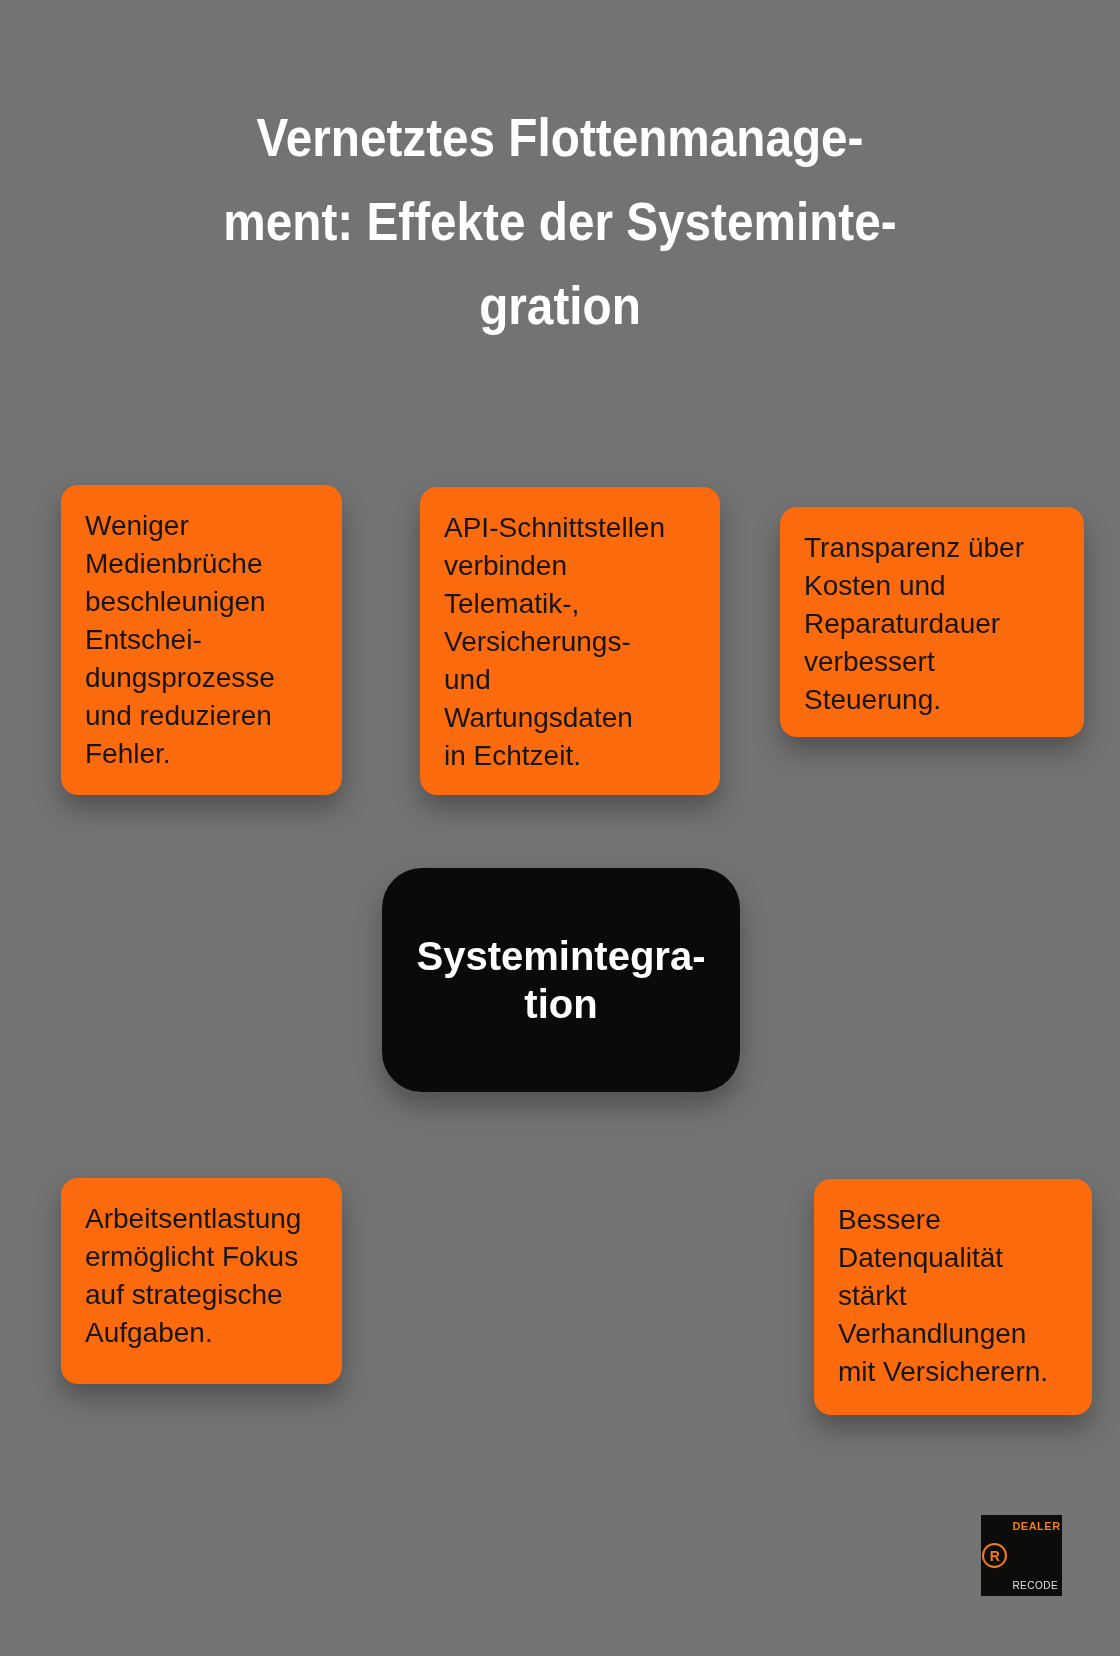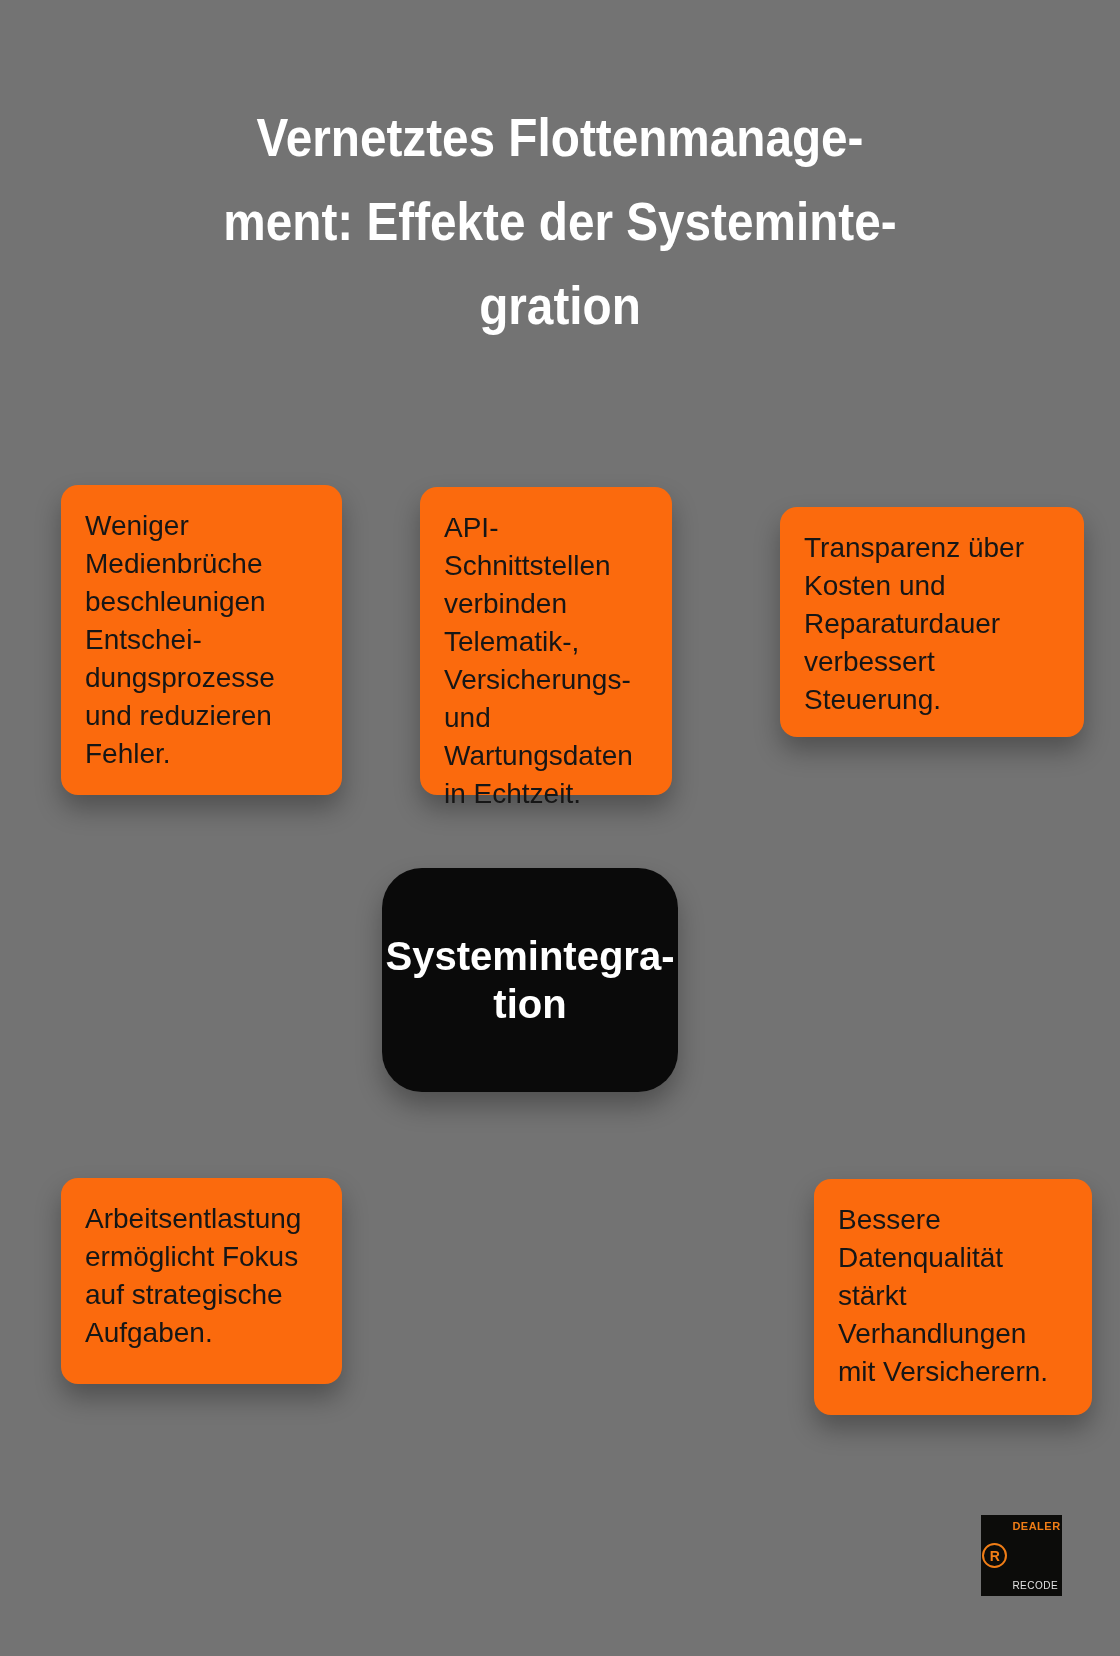--- a/index.html
+++ b/index.html
@@ -37,29 +37,29 @@
     box-sizing:border-box;
     padding:22px 24px;
   }
   .card-text{
     color:#161616;
     font-size:28px;
     line-height:38px;
     white-space:pre-line;
   }
   .card.top-left{    left:61px;  top:485px;  width:281px; height:310px; }
-  .card.top-middle{  left:420px; top:487px;  width:252px; height:308px; }
+  .card.top-middle{  left:420px; top:487px;  width:300px; height:308px; }
   .card.top-right{   left:780px; top:483px;  width:304px; height:230px;margin-top:24px; }
   .card.bottom-left{ left:61px;  top:1178px; width:281px; height:206px; }
   .card.bottom-right{left:778px; top:1179px; width:278px; height:236px;margin-left:36px; }
 
   .center-node{
     position:absolute;
     left:382px; top:868px;
-    width:296px; height:224px;
+    width:358px; height:224px;
     background:#0a0a0a;
     border-radius:40px;
     box-shadow:0 14px 26px rgba(0,0,0,0.30);
     display:flex;
     align-items:center;
     justify-content:center;
   }
   .center-node .label{
     color:#ffffff;
     font-weight:700;

